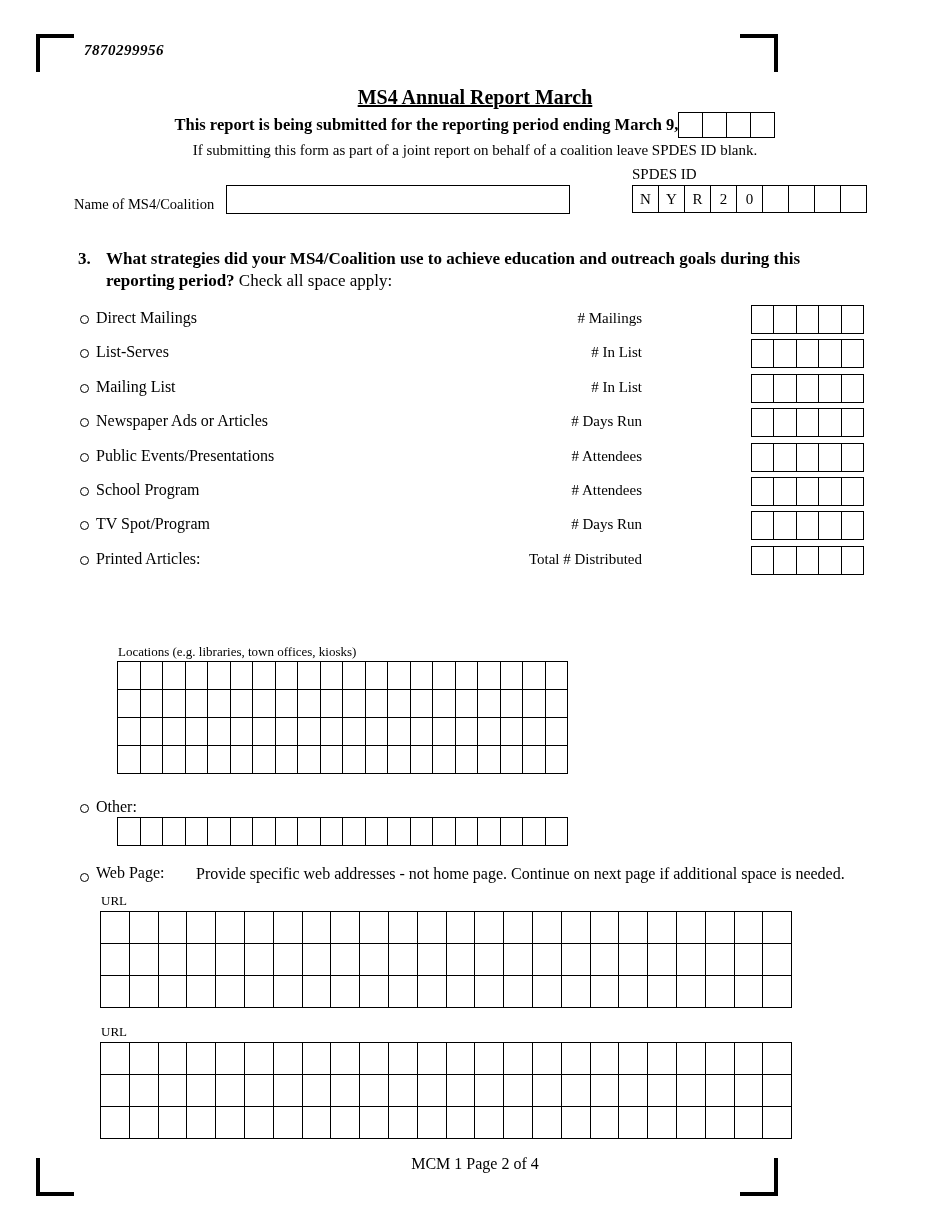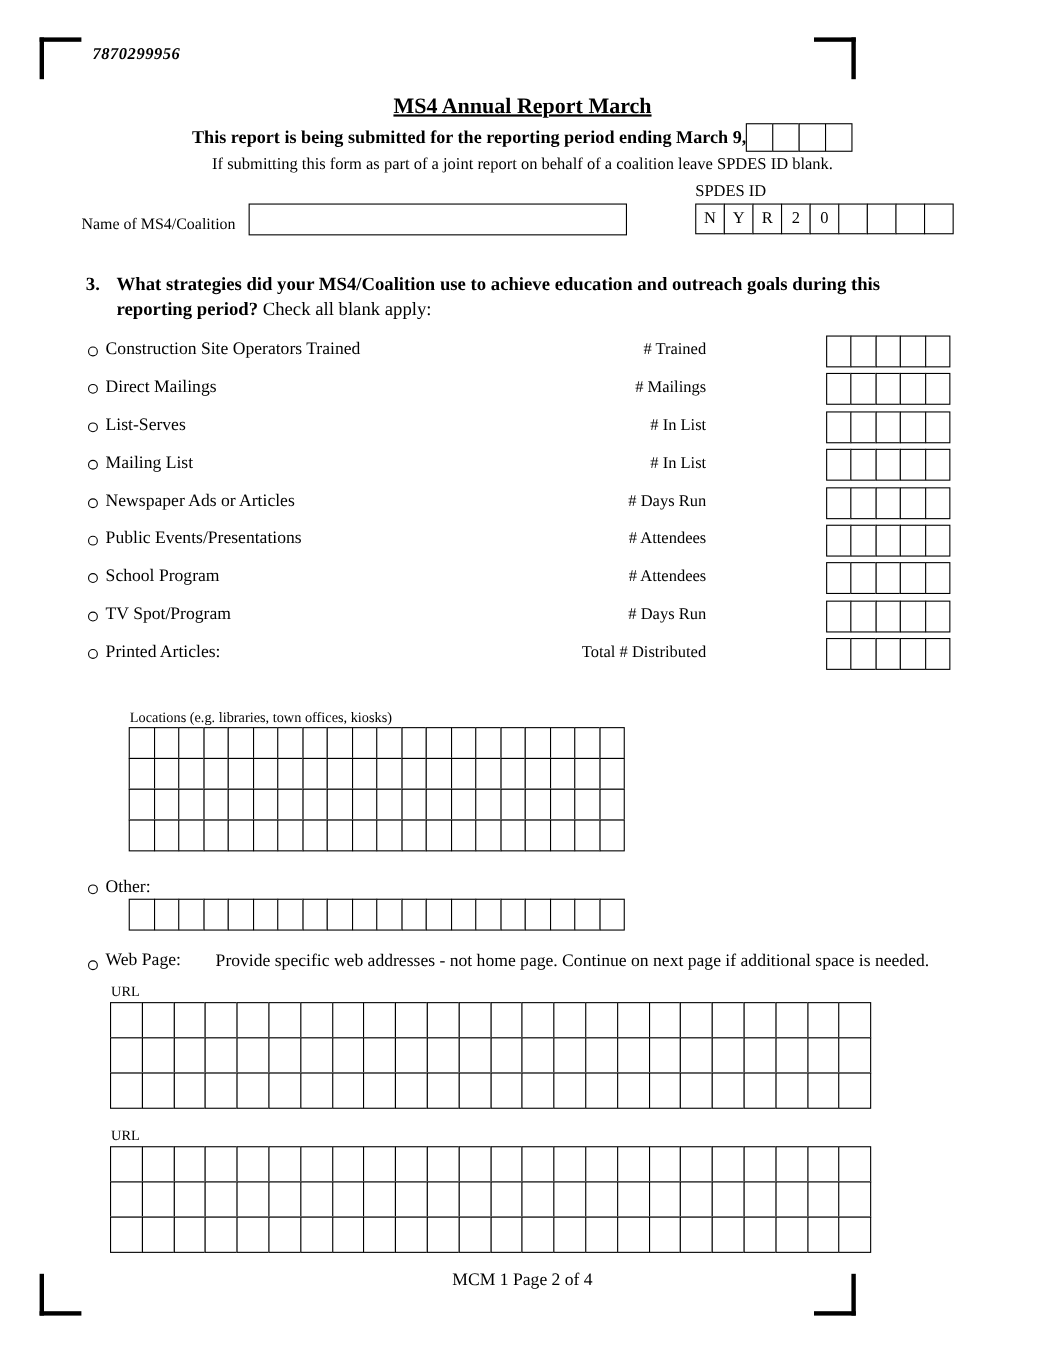--- a/index.html
+++ b/index.html
@@ -330,36 +330,24 @@
         <span class="cell"></span>
         <span class="cell"></span>
       </div>
   </div>
 
   <div class="name-label">Name of MS4/Coalition</div>
   <div class="name-field"></div>
 
   <div class="question">
     <span class="qnum">3.</span>
-    <span class="qtext"><b>What strategies did your MS4/Coalition use to achieve education and outreach goals during this reporting period?</b><span> Check all blank apply:</span></span>
+    <span class="qtext"><b>What strategies did your MS4/Coalition use to achieve education and outreach goals during this reporting period?</b><span> Check all space apply:</span></span>
   </div>
 
   <div class="strategy-list" id="strategy-list">
-      <div class="strategy-row">
-        <span class="radio"></span>
-        <span class="strategy-label">Construction Site Operators Trained</span>
-        <span class="count-label"># Trained</span>
-        <span class="count-boxes boxrow">
-          <span class="cell" style="width: 23.5px; height: 29px;"></span>
-          <span class="cell" style="width: 23.5px; height: 29px;"></span>
-          <span class="cell" style="width: 23.5px; height: 29px;"></span>
-          <span class="cell" style="width: 23.5px; height: 29px;"></span>
-          <span class="cell" style="width: 23.5px; height: 29px;"></span>
-        </span>
-      </div>
       <div class="strategy-row">
         <span class="radio"></span>
         <span class="strategy-label">Direct  Mailings</span>
         <span class="count-label"># Mailings</span>
         <span class="count-boxes boxrow">
           <span class="cell" style="width: 23.5px; height: 29px;"></span>
           <span class="cell" style="width: 23.5px; height: 29px;"></span>
           <span class="cell" style="width: 23.5px; height: 29px;"></span>
           <span class="cell" style="width: 23.5px; height: 29px;"></span>
           <span class="cell" style="width: 23.5px; height: 29px;"></span>

